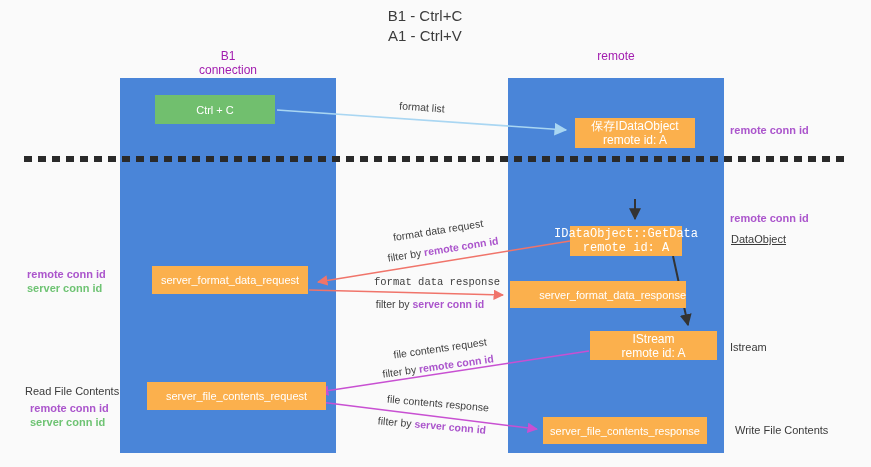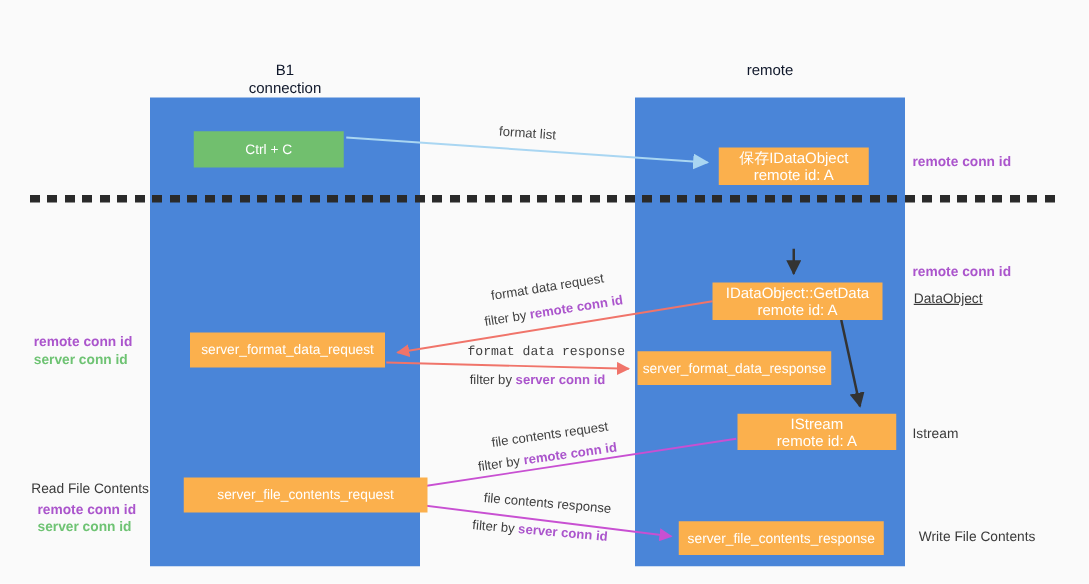--- a/index.html
+++ b/index.html
@@ -8,21 +8,21 @@
     background:#fafafa; overflow:hidden;
     font-family:"Liberation Sans", sans-serif;
     color:#3a3a3a;
   }
   .title{
     position:absolute; left:300px; top:6px; width:250px;
     text-align:center; font-size:15px; line-height:20px; color:#3c3c3c;
   }
   .col-header{
     position:absolute; top:49px; width:216px; text-align:center;
-    font-size:12px; line-height:14px; color:#0f172a;
+    font-size:12px; line-height:14px; color:#a21caf;
   }
   .lifeline{
     position:absolute; top:78px; width:216px; height:375px;
     background:#4a85d8;
   }
   .dashline{
     position:absolute; left:24px; top:156px; width:824px; height:6px;
     background:repeating-linear-gradient(90deg,#2a2a2a 0 8px,transparent 8px 14px);
   }
   .box{
@@ -43,20 +43,24 @@
   }
   .bold-purple{color:#ab55cc; font-weight:bold;}
   .bold-green{color:#6ec373; font-weight:bold;}
   .arrows{position:absolute; left:0; top:0; pointer-events:none;}
 </style>
 </head>
 <body>
 
 <div class="canvas">
 
+  <div class="title">
+    <div>B1 - Ctrl+C</div>
+    <div>A1 - Ctrl+V</div>
+  </div>
 
   <div class="col-header" style="left:120px;">
     <div>B1</div>
     <div>connection</div>
   </div>
   <div class="col-header" style="left:508px;">
     <div>remote</div>
   </div>
 
   <div class="lifeline" style="left:120px;"></div>
@@ -81,49 +85,49 @@
     </defs>
     <line x1="277" y1="110" x2="566" y2="130" stroke="#a9d6f2" stroke-width="1.6" marker-end="url(#m-blue)"></line>
     <line x1="635" y1="199" x2="635" y2="219" stroke="#333333" stroke-width="2" marker-end="url(#m-black)"></line>
     <line x1="570" y1="241" x2="318" y2="282" stroke="#f0746a" stroke-width="1.5" marker-end="url(#m-red)"></line>
     <line x1="309" y1="290" x2="503" y2="295" stroke="#f0746a" stroke-width="1.5" marker-end="url(#m-red)"></line>
     <line x1="673" y1="256" x2="688" y2="325" stroke="#333333" stroke-width="2" marker-end="url(#m-black)"></line>
     <line x1="589" y1="351" x2="319" y2="392" stroke="#c850d2" stroke-width="1.5" marker-end="url(#m-magenta)"></line>
     <line x1="312" y1="401" x2="537" y2="429" stroke="#c850d2" stroke-width="1.5" marker-end="url(#m-magenta)"></line>
   </svg>
 
-  <div class="box green" style="left:155px; top:105px; width:120px; height:29px;text-align:center;">
+  <div class="box green" style="left:155px; top:95px; width:120px; height:29px;text-align:center;">
     <div>Ctrl + C</div>
   </div>
 
   <div class="box orange" style="left:575px; top:118px; width:120px; height:30px;">
     <div class="sub">保存IDataObject</div>
     <div class="sub">remote id: A</div>
   </div>
 
 
-  <div class="box orange" style="left:570px; top:226px; width:136px; height:30px;">
+  <div class="box orange" style="left:570px; top:226px; width:112px; height:30px;font-family:Liberation Mono, monospace;">
     <div class="sub">IDataObject::GetData</div>
     <div class="sub">remote id: A</div>
   </div>
 
   <div class="box orange" style="left:152px; top:266px; width:156px; height:28px;">
     <div>server_format_data_request</div>
   </div>
 
-  <div class="box orange" style="left:510px; top:281px; width:155px; height:27px;">
+  <div class="box orange" style="left:510px; top:281px; width:176px; height:27px;align-items:flex-end;">
     <div>server_format_data_response</div>
   </div>
 
   <div class="box orange" style="left:590px; top:331px; width:127px; height:29px;">
     <div class="sub">IStream</div>
     <div class="sub">remote id: A</div>
   </div>
 
-  <div class="box orange" style="left:147px; top:382px; width:195px; height:28px;">
+  <div class="box orange" style="left:147px; top:382px; width:179px; height:28px;">
     <div>server_file_contents_request</div>
   </div>
 
   <div class="box orange" style="left:543px; top:417px; width:164px; height:27px;">
     <div>server_file_contents_response</div>
   </div>
 
   <div class="lbl bold-purple" style="left:730px; top:124px;">remote conn id</div>
   <div class="lbl bold-purple" style="left:730px; top:212px;">remote conn id</div>
   <div class="lbl" style="left:731px; top:233px;text-decoration:underline;">DataObject</div>

